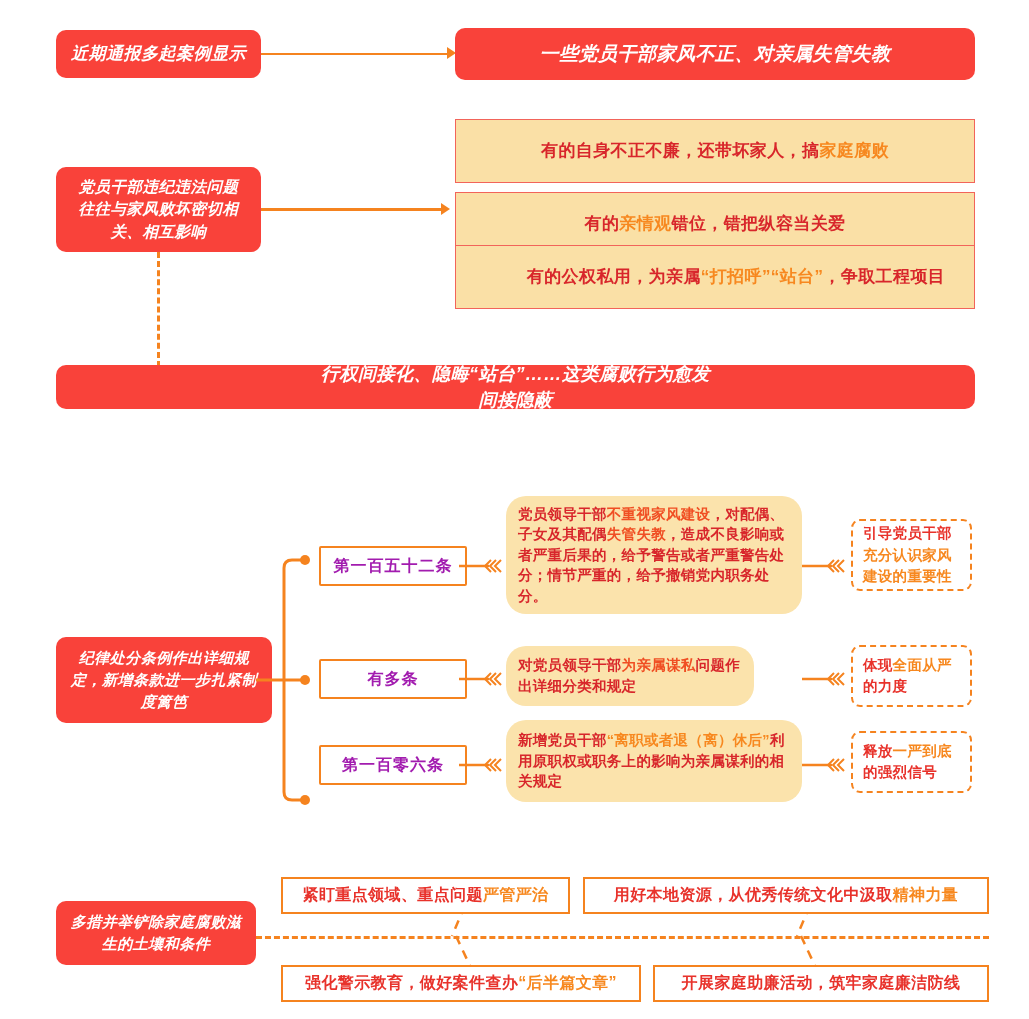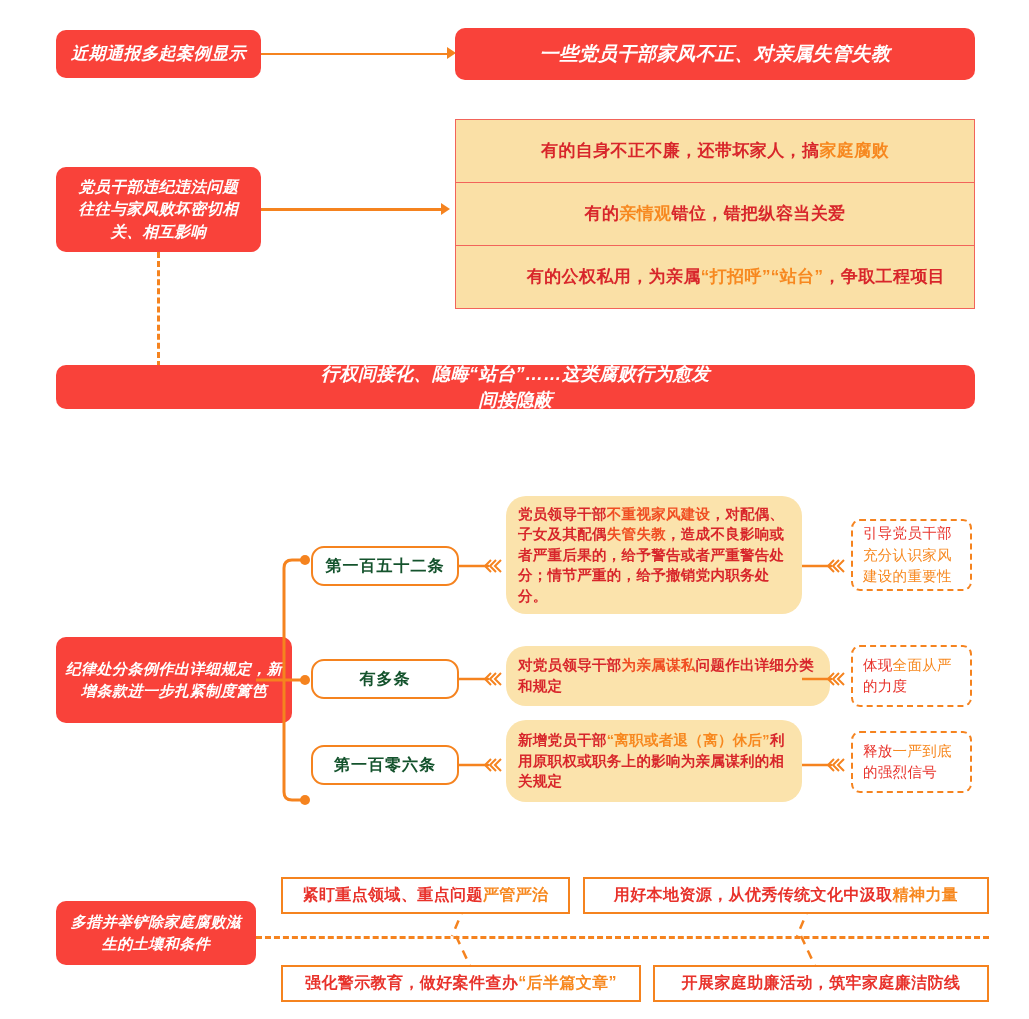--- a/index.html
+++ b/index.html
@@ -54,37 +54,38 @@
     line-height:1.42;
     letter-spacing:.3px;
     text-align:left;
     display:flex;align-items:center;
   }
 
   .pill-box{
     position:absolute;
     background:#ffffff;
     border:2.5px solid #F5831F;
-    border-radius:13px;
-    box-sizing:border-box;
-    color:#14532d;
+    border-radius:2px;
+    box-sizing:border-box;
+    color:#a21caf;
     font-weight:bold;
     display:flex;align-items:center;justify-content:center;
     text-align:center;
     letter-spacing:1px;
+    margin-left:8px;
   }
 
   .dash-box{
     position:absolute;
     background:#ffffff;
     border:2px dashed #F5831F;
     border-radius:9px;
     box-sizing:border-box;
     color:#E8322B;
-    font-weight:normal;
+    font-weight:bold;
     display:flex;align-items:center;
     text-align:left;
     padding:8px 10px;
     line-height:1.45;
     letter-spacing:.3px;
   }
 
   .rect-box{
     position:absolute;
     background:#ffffff;
@@ -134,36 +135,36 @@
     </div>
   </div>
 
   <div class="h-line" style="left:261px;top:208px;width:186px;"></div>
   <div class="arrow-head" style="left:441px;top:202.5px;"></div>
 
   <div class="beige-box" style="left:455px;top:119px;width:520px;height:64px;font-size:17px;">
     <span><span>有的自身不正不廉，还带坏家人，搞</span><span class="hl-orange">家庭腐败</span></span>
   </div>
 
-  <div class="beige-box" style="left:455px;top:182px;width:520px;height:64px;font-size:17px;">
+  <div class="beige-box" style="left:455px;top:192px;width:520px;height:64px;font-size:17px;">
     <span><span>有的</span><span class="hl-orange">亲情观</span><span>错位，错把纵容当关爱</span></span>
   </div>
 
   <div class="beige-box" style="left:455px;top:245px;width:520px;height:64px;font-size:17px;padding-left:42px;">
     <span><span>有的公权私用，为亲属</span><span class="hl-orange">“打招呼”“站台”</span><span>，争取工程项目</span></span>
   </div>
 
   <div class="v-dash" style="left:157px;top:252px;height:115px;"></div>
 
   <div class="red-box" style="left:56px;top:365px;width:919px;height:44px;font-size:18px;flex-direction:column;">
     <span>行权间接化、隐晦“站台”……这类腐败行为愈发</span>
       <span class="hl-yellow">间接隐蔽</span>
   </div>
 
-  <div class="red-box" style="left:56px;top:637px;width:236px;height:86px;font-size:15px;padding:4px 9px;">
+  <div class="red-box" style="left:56px;top:637px;width:216px;height:86px;font-size:15px;padding:4px 9px;">
     <div>
       <span>纪律处分条例作出详细规定，新增条款进一步</span><span class="hl-yellow">扎紧制度篱笆</span>
     </div>
   </div>
 
   <svg class="conn" style="left:256px;top:550px;width:70px;height:230px;">
     <path d="M0,130 L28,130" stroke="#F5831F" stroke-width="3" fill="none"></path>
     <path d="M28,18 L28,242" stroke="#F5831F" stroke-width="3" fill="none"></path>
     <path d="M28,18 Q28,10 36,10 L46,10" stroke="#F5831F" stroke-width="3" fill="none"></path>
     <path d="M28,242 Q28,250 36,250 L46,250" stroke="#F5831F" stroke-width="3" fill="none"></path>
@@ -195,21 +196,21 @@
     </span>
   </div>
 
   <div class="pill-box" style="left:311px;top:659px;width:148px;height:40px;font-size:16px;">
     <span>有多条</span>
   </div>
   <svg class="conn" style="left:459px;top:671px;width:46px;height:16px;">
     <path d="M0,8 L30,8" stroke="#F5831F" stroke-width="2.5" fill="none"></path>
     <path d="M32,2 L26,8 L32,14 M37,2 L31,8 L37,14 M42,2 L36,8 L42,14" stroke="#F5831F" stroke-width="2" fill="none"></path>
   </svg>
-  <div class="soft-box" style="left:506px;top:646px;width:324px;height:60px;font-size:14.5px;">
+  <div class="soft-box" style="left:506px;top:646px;width:248px;height:60px;font-size:14.5px;">
     <span>
       <span>对党员领导干部</span><span class="hl-deep">为亲属谋私</span><span>问题作出详细分类和规定</span>
     </span>
   </div>
   <svg class="conn" style="left:802px;top:671px;width:46px;height:16px;">
     <path d="M0,8 L30,8" stroke="#F5831F" stroke-width="2.5" fill="none"></path>
     <path d="M32,2 L26,8 L32,14 M37,2 L31,8 L37,14 M42,2 L36,8 L42,14" stroke="#F5831F" stroke-width="2" fill="none"></path>
   </svg>
   <div class="dash-box" style="left:851px;top:645px;width:121px;height:62px;font-size:14.5px;">
     <span>

